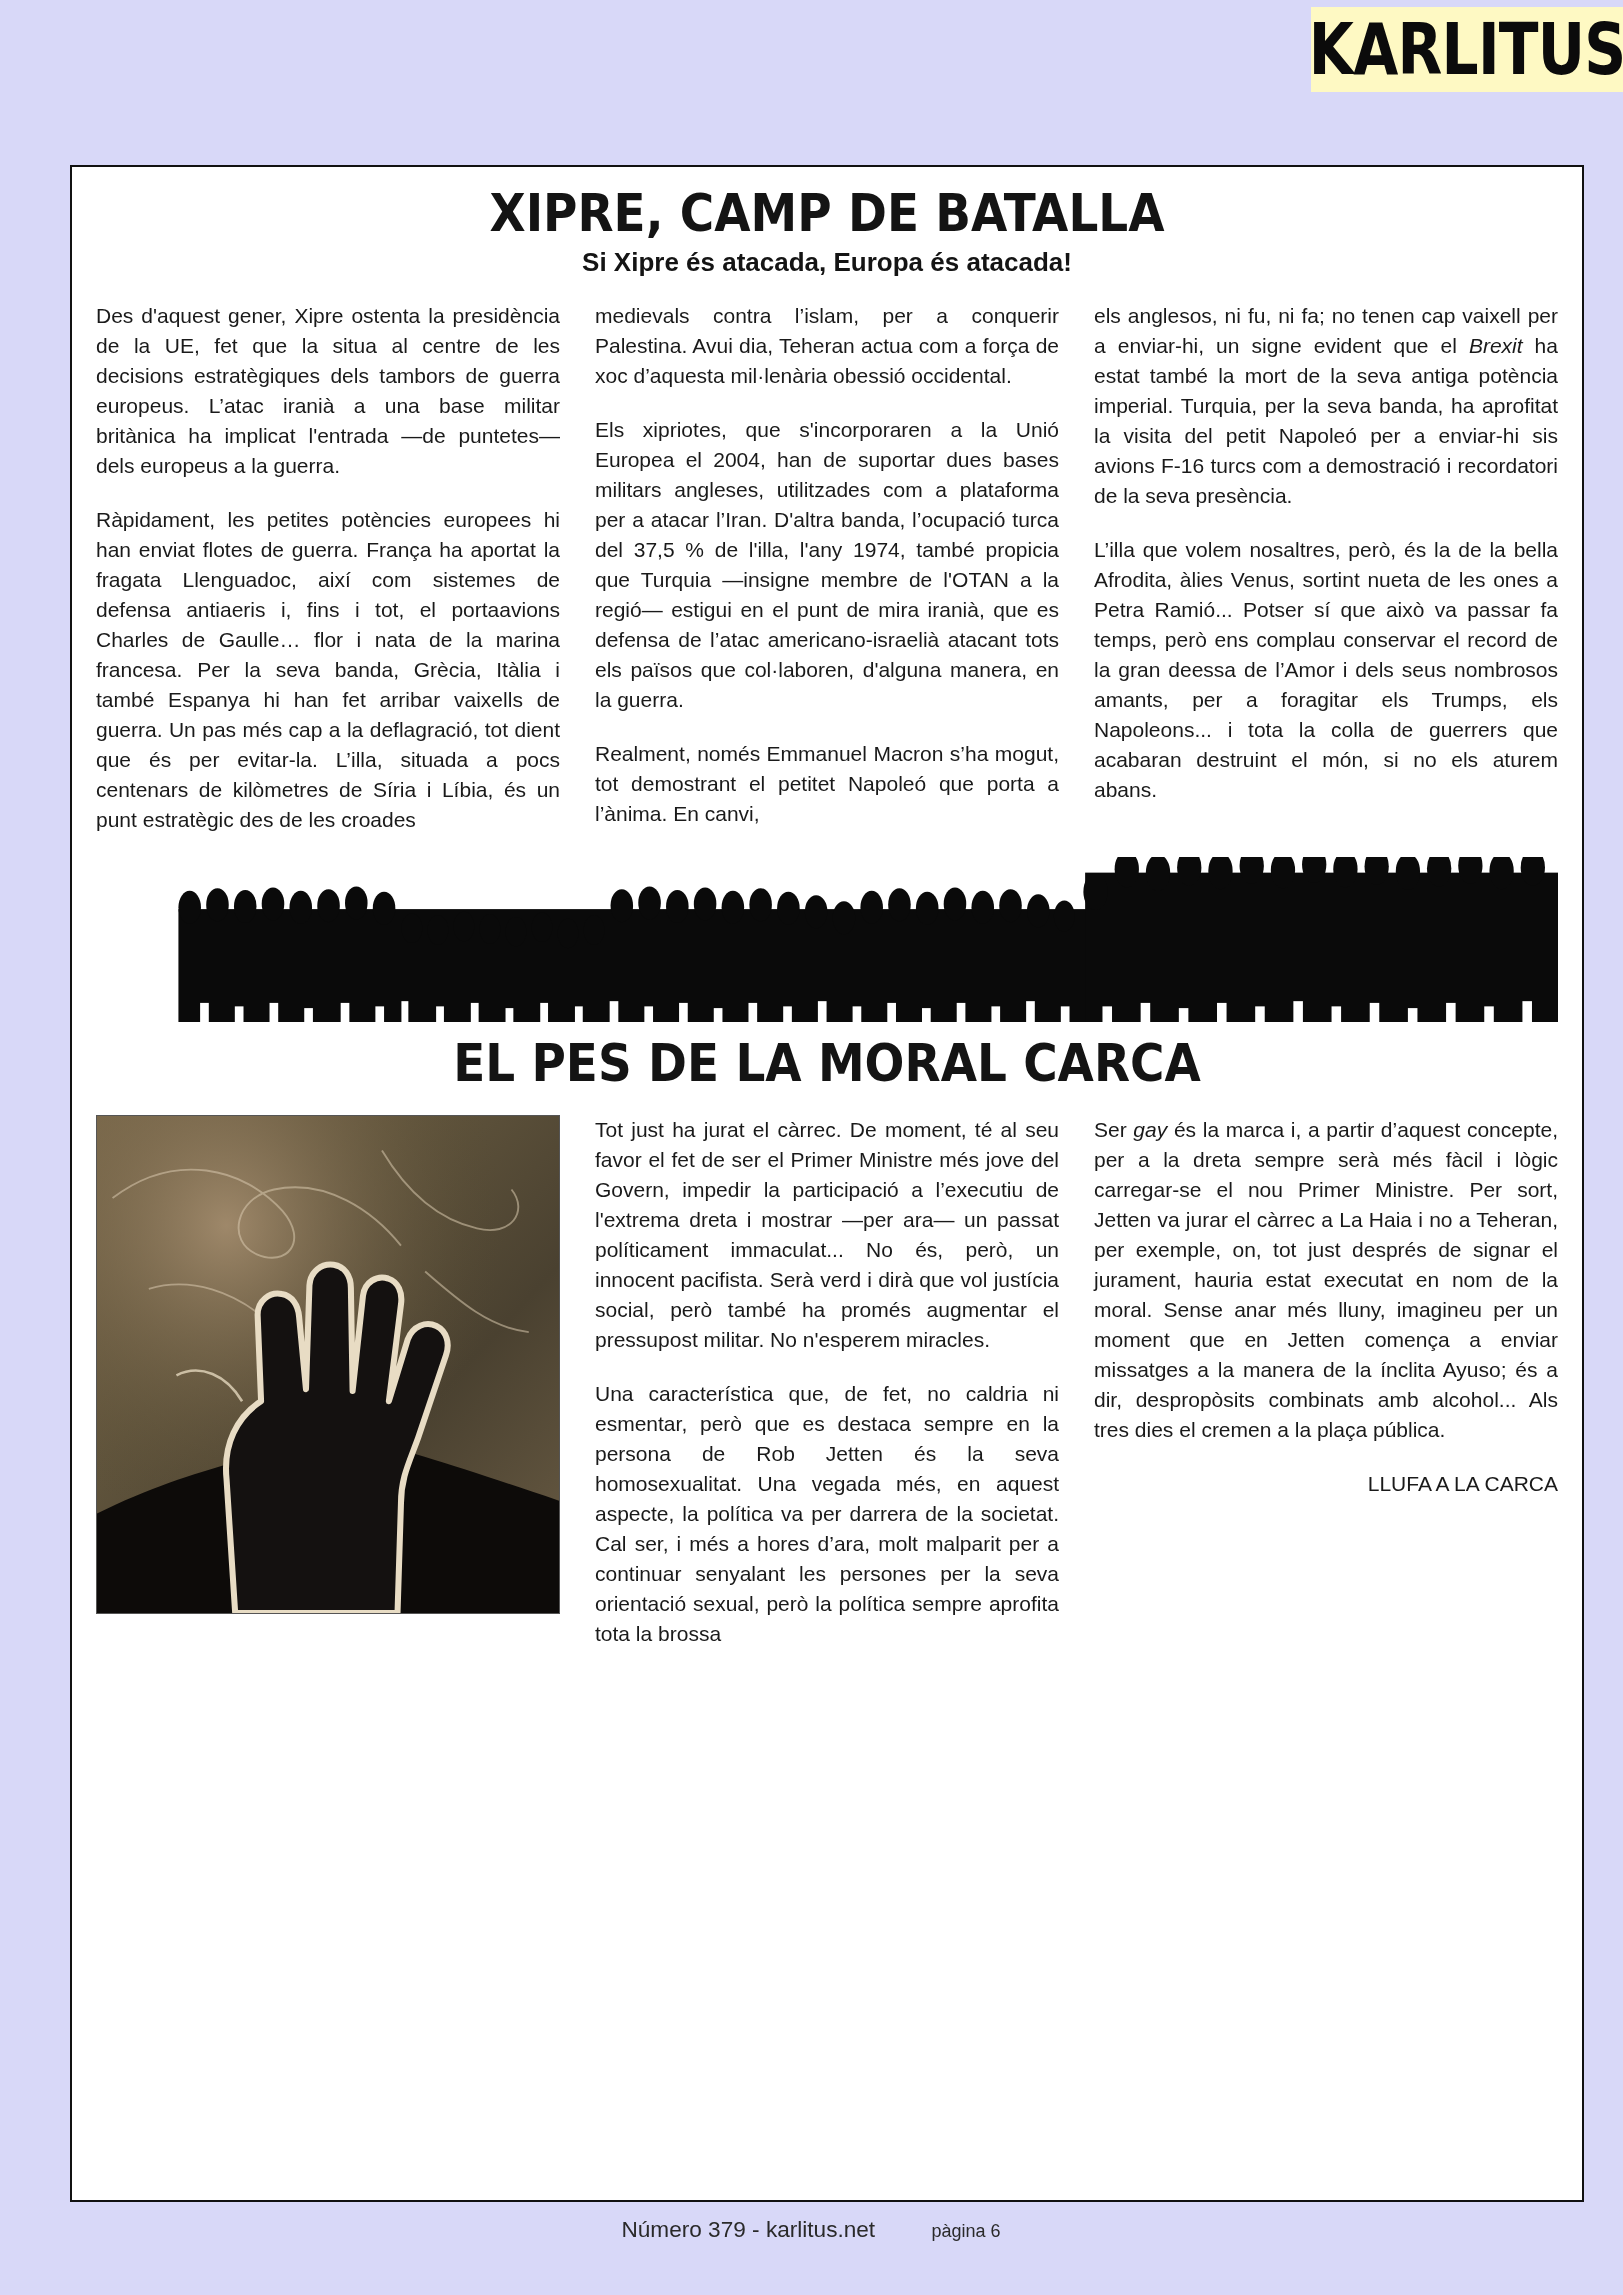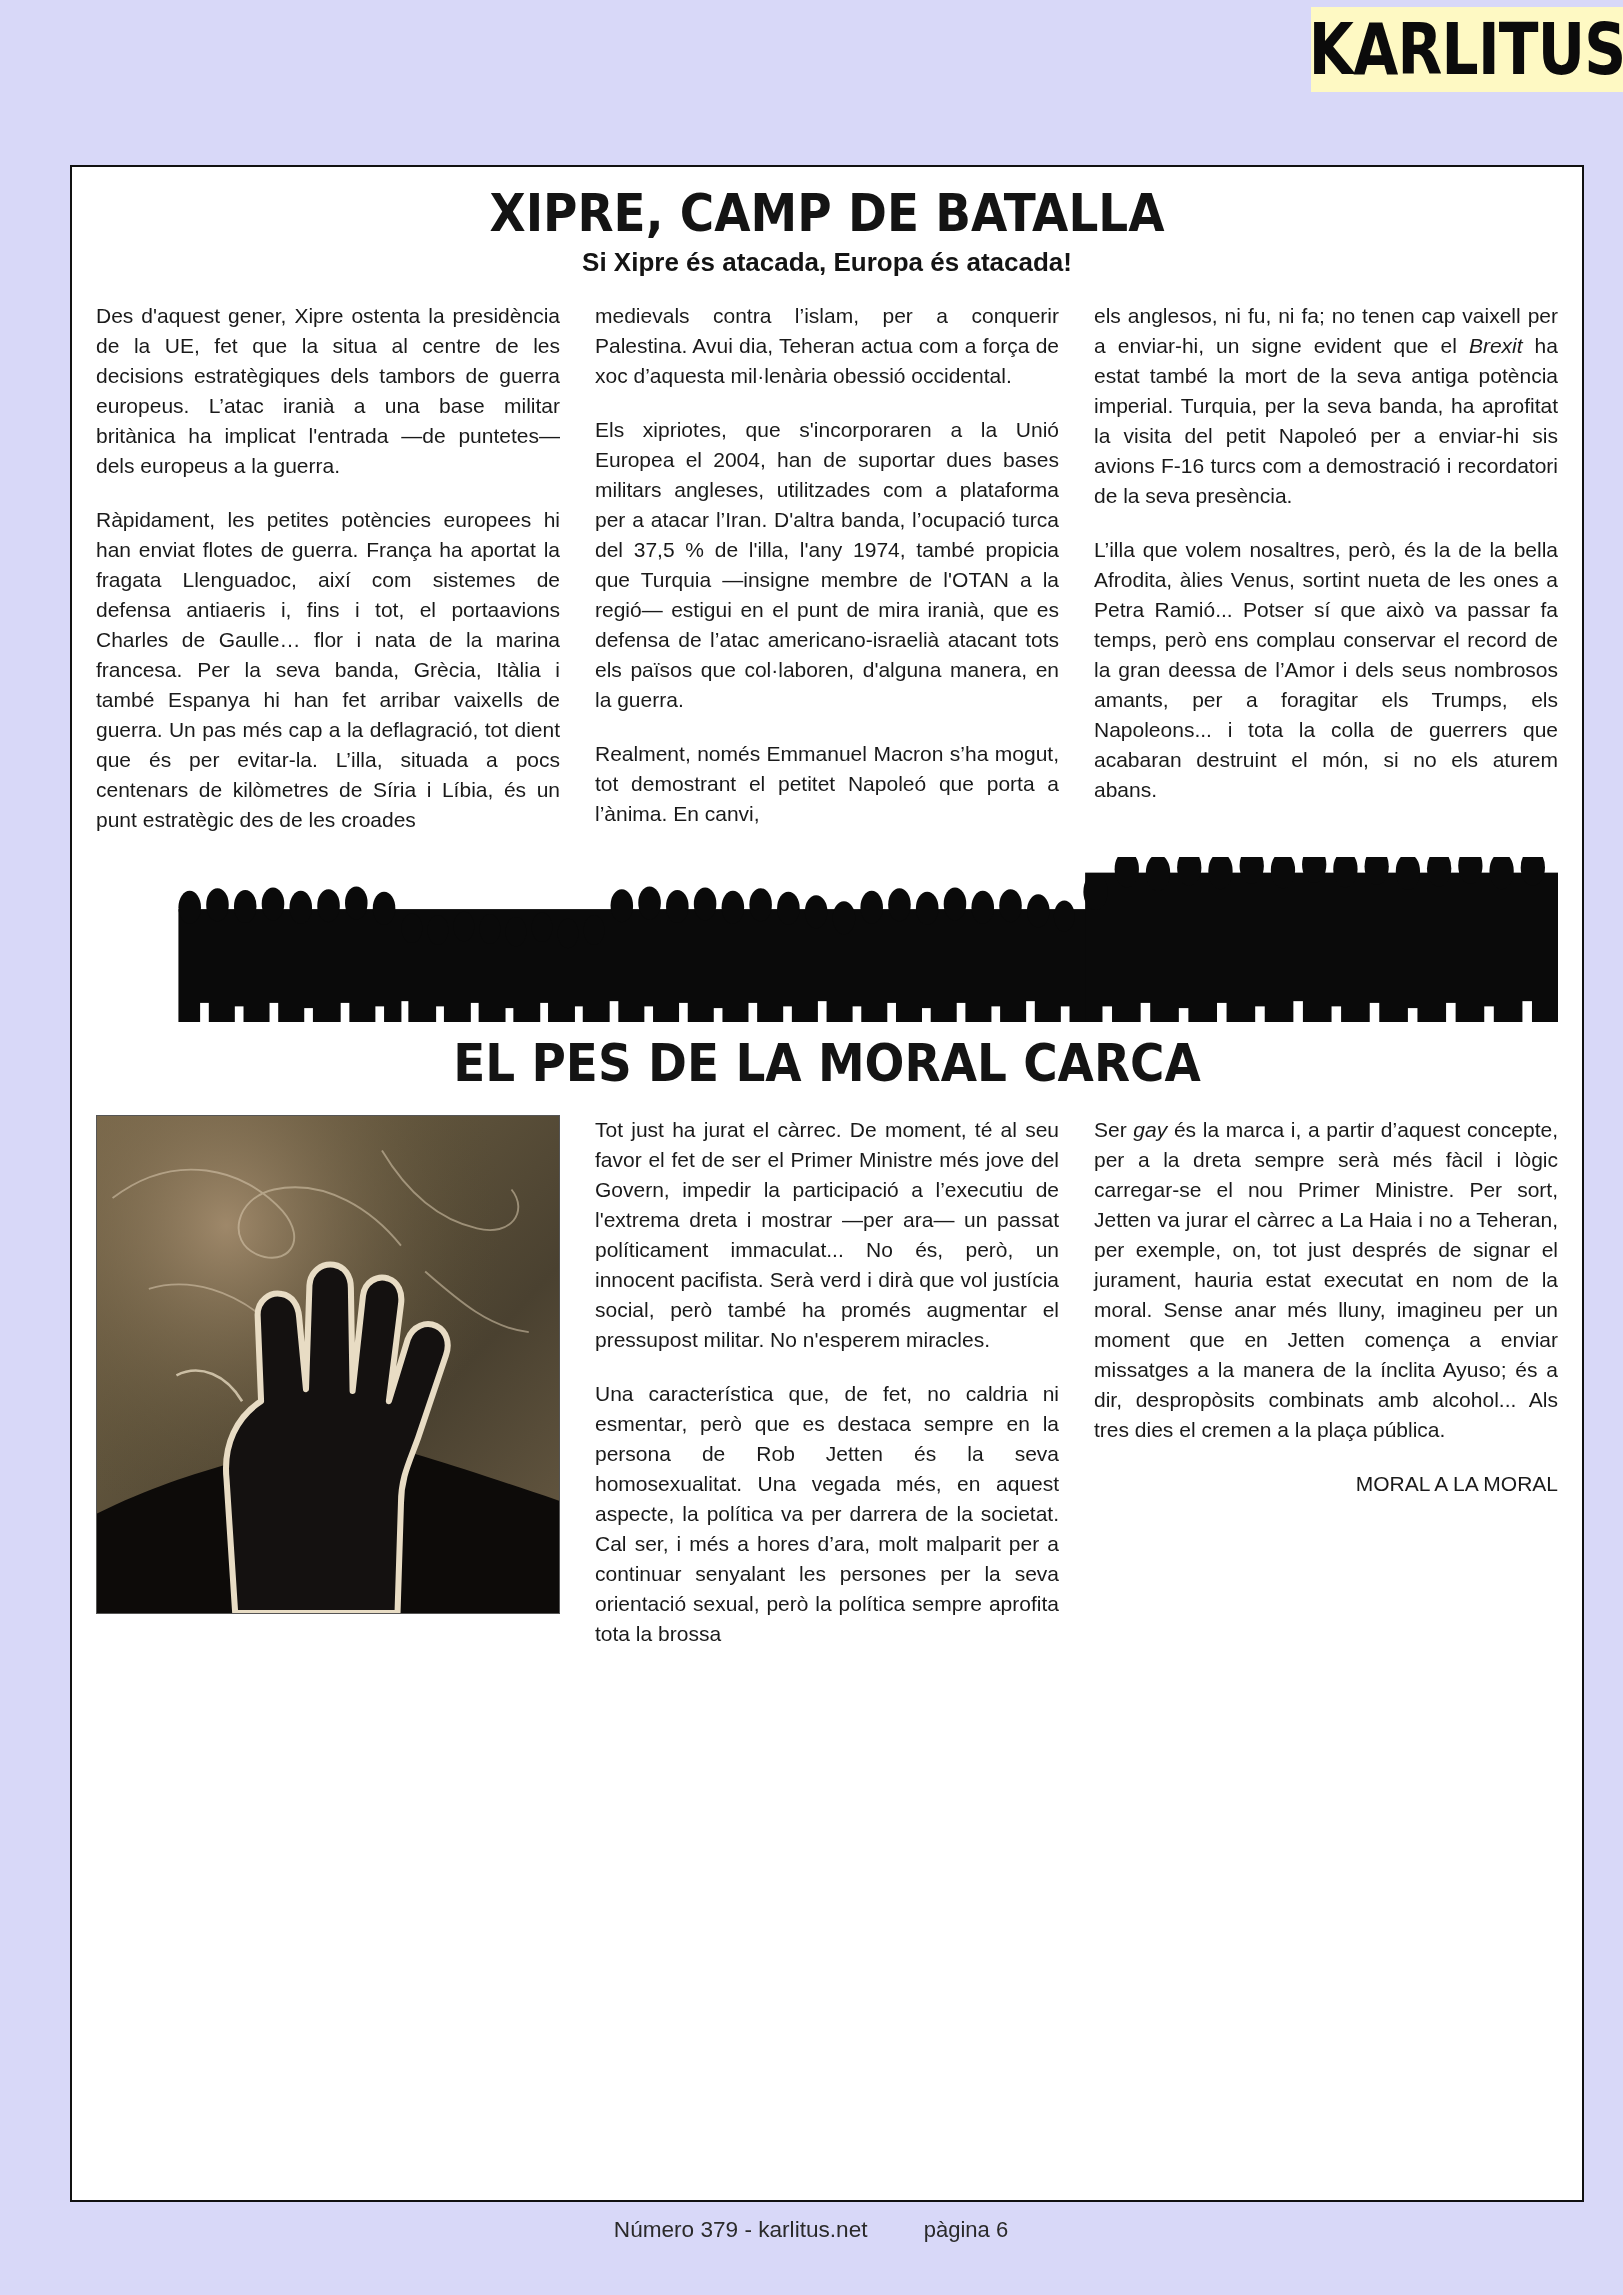--- a/index.html
+++ b/index.html
@@ -113,21 +113,21 @@
   .footer{
     position:absolute;
     left:54px;
     top:2217px;
     width:1514px;
     text-align:center;
     font-size:22.6px;
     color:#2a2a2a;
   }
   .footer .num{display:inline-block;}
-  .footer .pg{display:inline-block;margin-left:50px;font-size:22px;}
+  .footer .pg{display:inline-block;margin-left:50px;font-size:18px;}
   em{font-style:italic;}
 </style>
 </head>
 <body>
 
 <div class="masthead">
   <div class="logo">KARLITUS</div>
 </div>
 
 <div class="page">
@@ -305,21 +305,21 @@
           </div>
         </div>
 
         <div class="col">
           <p>Tot just ha jurat el càrrec. De moment, té al seu favor el fet de ser el Primer Ministre més jove del Govern, impedir la participació a l’executiu de l'extrema dreta i mostrar —per ara— un passat políticament immaculat... No és, però, un innocent pacifista. Serà verd i dirà que vol justícia social, però també ha promés augmentar el pressupost militar. No n'esperem miracles.</p>
           <p>Una característica que, de fet, no caldria ni esmentar, però que es destaca sempre en la persona de Rob Jetten és la seva homosexualitat. Una vegada més, en aquest aspecte, la política va per darrera de la societat. Cal ser, i més a hores d’ara, molt malparit per a continuar senyalant les persones per la seva orientació sexual, però la política sempre aprofita tota la brossa</p>
         </div>
 
         <div class="col">
           <p><span>Ser </span><em>gay</em><span> és la marca i, a partir d’aquest concepte, per a la dreta sempre serà més fàcil i lògic carregar-se el nou Primer Ministre. Per sort, Jetten va jurar el càrrec a La Haia i no a Teheran, per exemple, on, tot just després de signar el jurament, hauria estat executat en nom de la moral. Sense anar més lluny, imagineu per un moment que en Jetten comença a enviar missatges a la manera de la ínclita Ayuso; és a dir, despropòsits combinats amb alcohol... Als tres dies el cremen a la plaça pública.</span></p>
-          <div class="sig">MORAL A LA MORAL</div>
+          <div class="sig">LLUFA A LA CARCA</div>
         </div>
 
       </div>
     </div>
 
   </div>
 </div>
 
 <div class="footer">
   <span class="num">Número 379 - karlitus.net</span>

